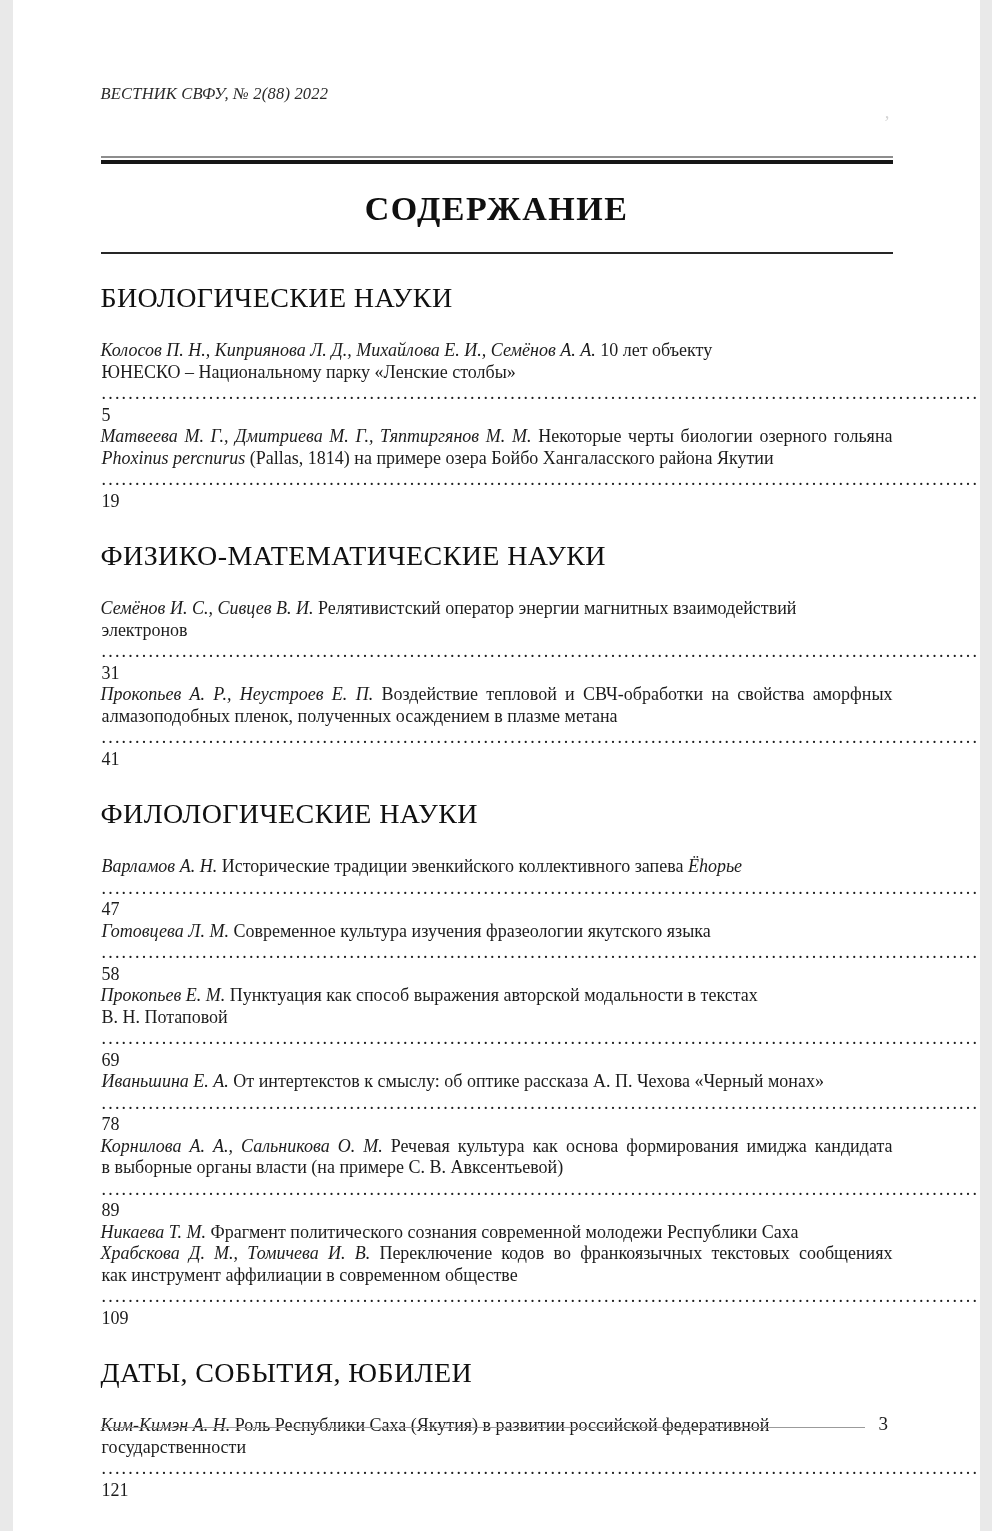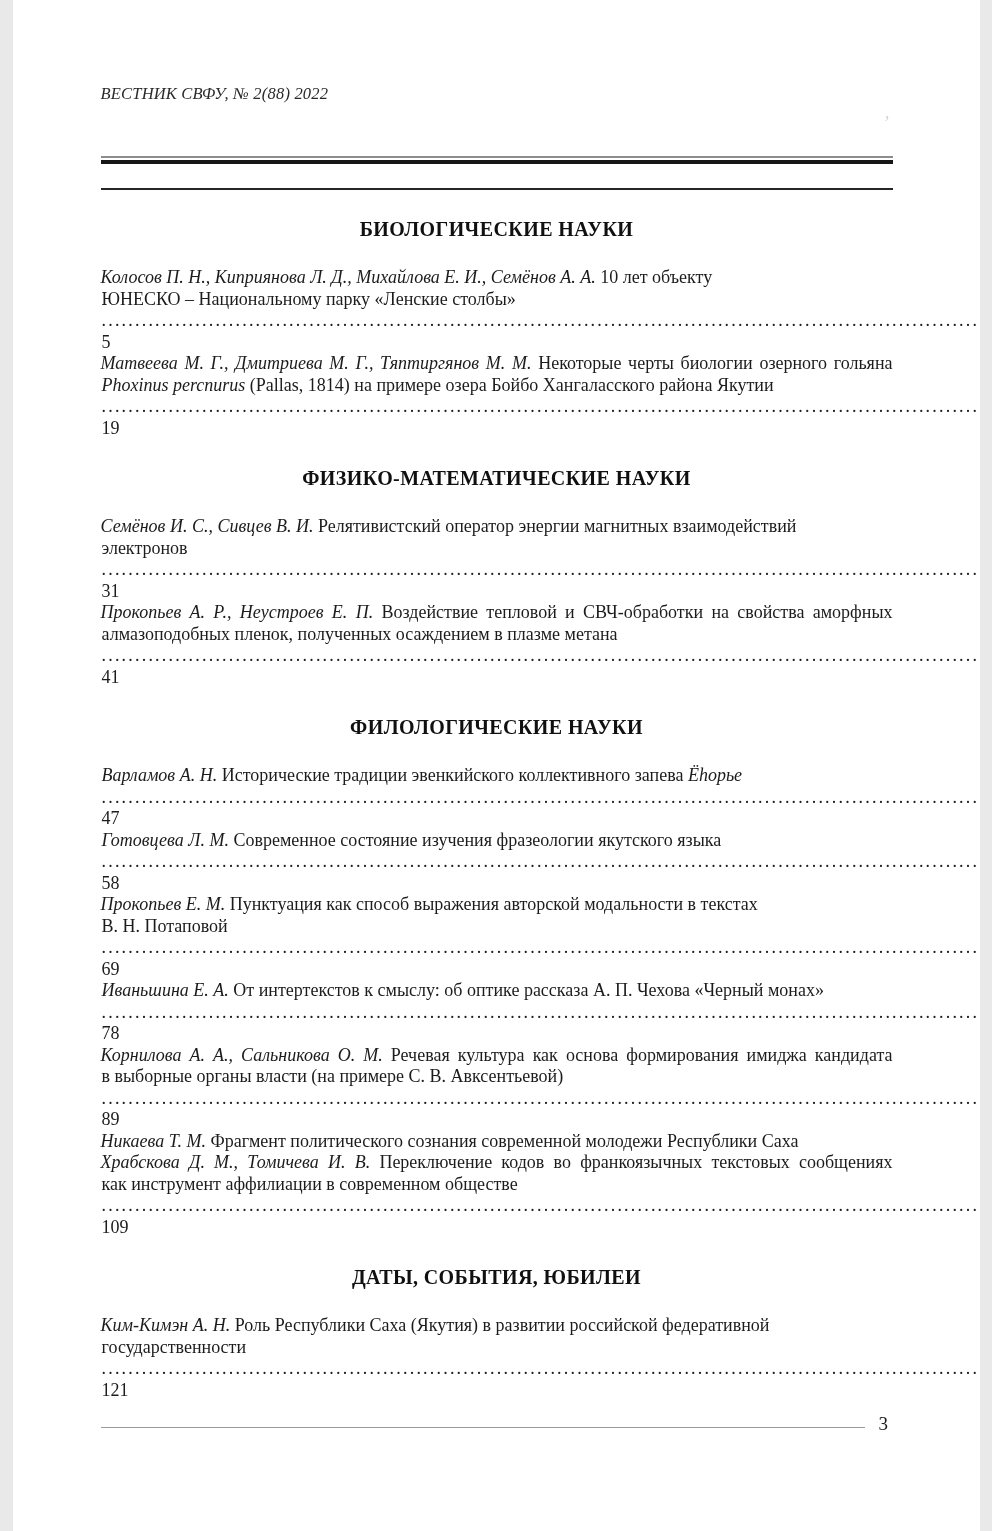--- a/index.html
+++ b/index.html
@@ -28,23 +28,23 @@
     margin:26px 0 0 0;
     text-align:center;
     font-size:34px;
     font-weight:bold;
     letter-spacing:1.5px;
     color:#101010;
   }
   .rule-single{height:2px;background:#262626;margin-top:24px;}
   .section-heading{
     margin:28px 0 26px 0;
-    text-align:center;
-    font-size:20px;
-    font-weight:bold;
+    text-align:left;
+    font-size:28px;
+    font-weight:normal;
     letter-spacing:.4px;
     color:#101010;
   }
   .entries{font-size:18px;line-height:21.5px;}
   .entry{margin:0;}
   .line{min-height:21.5px;}
   .line-text .authors{font-style:italic;}
   .line.justify{text-align:justify;text-align-last:justify;}
   .line.with-page{display:flex;align-items:baseline;flex-direction:column;}
   .line.with-page .line-text{white-space:nowrap;}
@@ -67,20 +67,21 @@
 <div class="page">
   <div class="content">
 
     <div class="masthead">ВЕСТНИК СВФУ, № 2(88) 2022</div>
 
     <div class="rule-double">
       <div class="gray"></div>
       <div class="black"></div>
     </div>
 
+    <h1 class="doc-title">СОДЕРЖАНИЕ</h1>
 
     <div class="rule-single"></div>
 
     <div id="toc-sections">
         <section>
           <h2 class="section-heading">БИОЛОГИЧЕСКИЕ НАУКИ</h2>
           <div class="entries">
             <div class="entry">
               <div class="line"><span class="line-text"><span class="authors">Колосов П. Н., Киприянова Л. Д., Михайлова Е. И., Семёнов А. А.</span><span class="title-text"> 10 лет объекту</span></span></div>
               <div class="line with-page">
@@ -125,21 +126,21 @@
           <div class="entries">
             <div class="entry">
               <div class="line with-page">
                 <span class="line-text"><span class="authors">Варламов А. Н.</span><span class="title-text"> Исторические традиции эвенкийского коллективного запева </span><span class="authors">Ёһорье</span></span>
                 <span class="leader"></span>
                 <span class="pagenum">47</span>
               </div>
             </div>
             <div class="entry">
               <div class="line with-page">
-                <span class="line-text"><span class="authors">Готовцева Л. М.</span><span class="title-text"> Современное состояние изучения фразеологии якутского языка</span></span>
+                <span class="line-text"><span class="authors">Готовцева Л. М.</span><span class="title-text"> Современное культура изучения фразеологии якутского языка</span></span>
                 <span class="leader"></span>
                 <span class="pagenum">58</span>
               </div>
             </div>
             <div class="entry">
               <div class="line"><span class="line-text"><span class="authors">Прокопьев Е. М.</span><span class="title-text"> Пунктуация как способ выражения авторской модальности в текстах</span></span></div>
               <div class="line with-page">
                 <span class="line-text"><span class="title-text">В. Н. Потаповой</span></span>
                 <span class="leader"></span>
                 <span class="pagenum">69</span>

